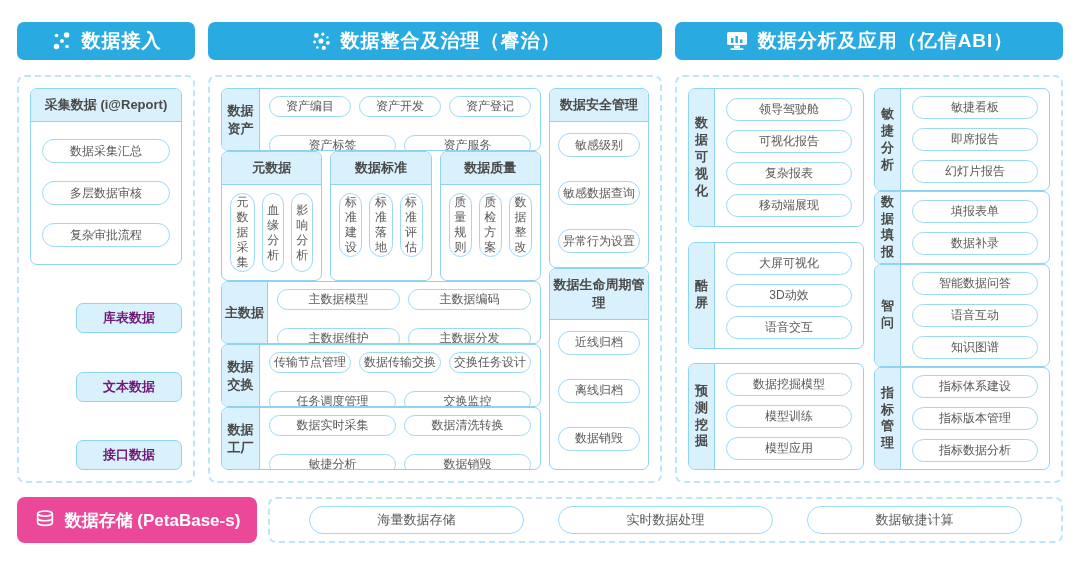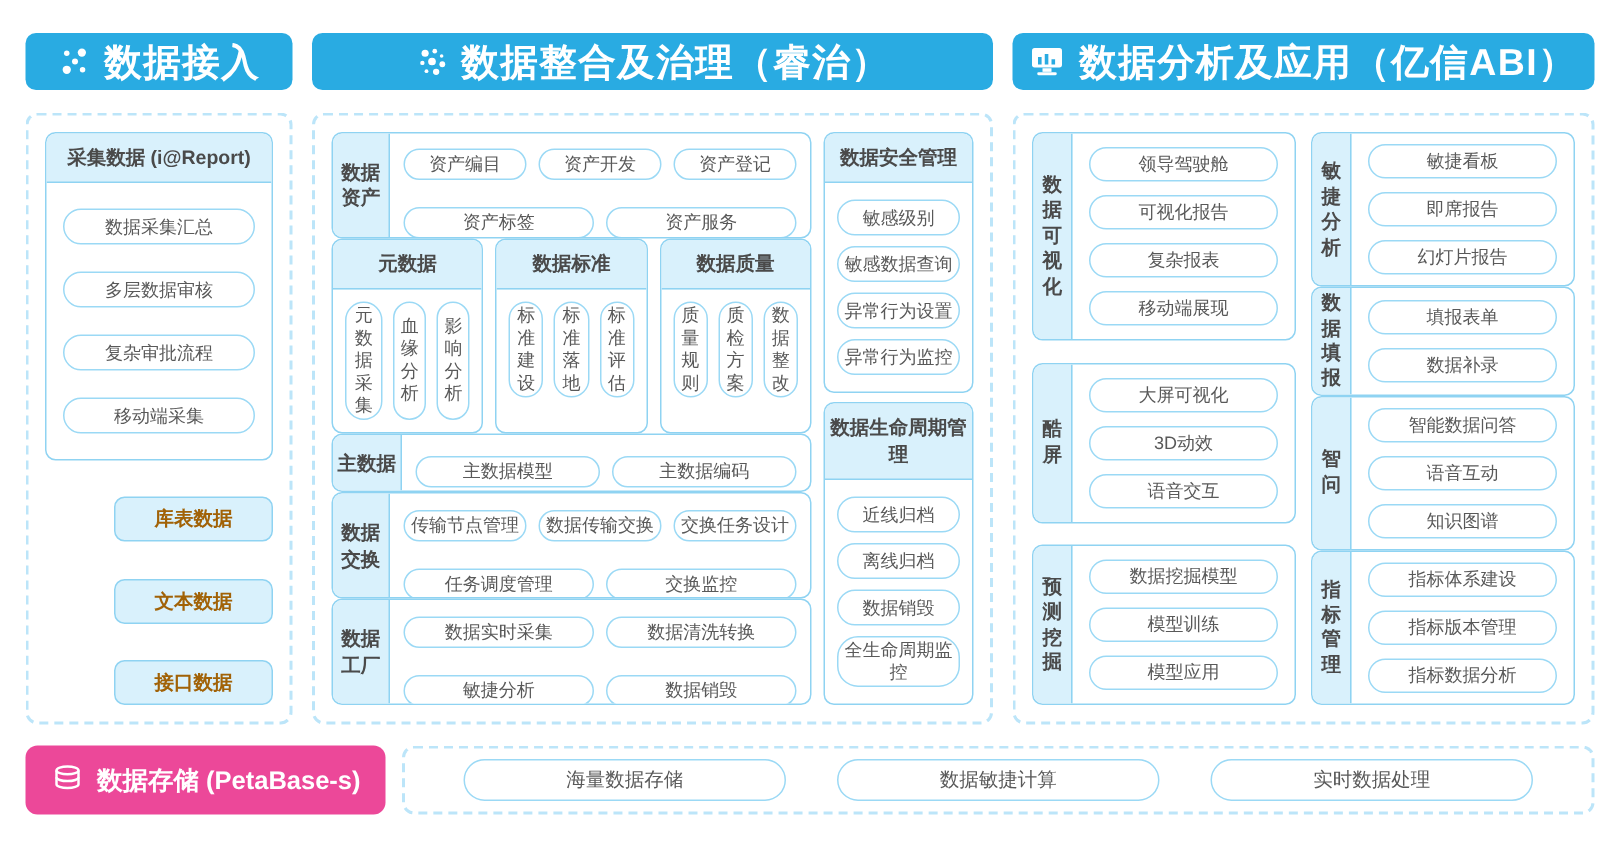--- a/index.html
+++ b/index.html
@@ -6,56 +6,56 @@
   body { background:#fff; font-family:"Liberation Sans","DejaVu Sans",sans-serif; }
   .page { position:relative; width:1080px; height:563px; background:#ffffff; padding:22px 17px 0 17px; overflow:hidden; }
 
   .cols { display:flex; gap:13px; }
   .col { display:flex; flex-direction:column; }
   .col-left  { width:178px; }
   .col-mid   { width:454px; }
   .col-right { flex:1; }
 
   .hdr { height:38px; background:#29ABE2; border-radius:7px; color:#fff; font-weight:bold;
-         font-size:25px; display:flex; align-items:center; justify-content:center; gap:9px; letter-spacing:1px; }
+         font-size:19px; display:flex; align-items:center; justify-content:center; gap:9px; letter-spacing:1px; }
   .hdr svg { flex:0 0 auto; }
 
   .panel { margin-top:15px; height:408px; border:2px dashed #BCE5F9; border-radius:8px; padding:11px; }
 
   
   .left-panel { display:flex; flex-direction:column; justify-content:space-between; }
   .group { border:1px solid #8FD3F2; border-radius:7px; background:#fff; overflow:hidden; }
   .group-hd { background:#D9F1FC; border-bottom:1px solid #8FD3F2; text-align:center; font-weight:bold;
               color:#4A4A4A; font-size:13px; padding:7px 2px; }
   .collect-bd { padding:17px 11px; display:flex; flex-direction:column; gap:18px; }
   .pill { border:1px solid #9BD9F5; border-radius:14px; background:#fff; color:#595959; font-size:12px;
           min-height:24px; display:flex; align-items:center; justify-content:center; text-align:center; padding:1px 4px; line-height:1.25; }
   .fill-btn { background:#D9F1FC; border:1px solid #8FD3F2; border-radius:7px; height:30px; display:flex;
-              align-items:center; justify-content:center; font-size:13px; font-weight:bold; color:#a16207;margin-left:46px; }
+              align-items:center; justify-content:center; font-size:13px; font-weight:bold; color:#701a75;margin-left:46px; }
 
   
   .mid-grid { display:flex; gap:8px; height:100%; }
   .mid-left { flex:1; display:flex; flex-direction:column; justify-content:space-between; }
   .mid-right { width:100px; display:flex; flex-direction:column; justify-content:space-between; }
 
   .row-group { display:flex; border:1px solid #8FD3F2; border-radius:7px; background:#fff; overflow:hidden; }
   .row-label { width:46px; background:#D9F1FC; border-right:1px solid #8FD3F2; display:flex; align-items:center;
                justify-content:center; font-weight:bold; color:#4A4A4A; font-size:13px; text-align:center;
                word-break:break-all; line-height:1.35; padding:2px; }
   .row-label.w2 { width:38px; }
   .row-body { flex:1; padding:7px 9px; display:flex; flex-direction:column; justify-content:center; gap:6px; }
   .prow { display:flex; gap:8px; }
   .prow .pill { flex:1; min-height:21px;margin-top:12px; }
 
   .triple-row { display:flex; gap:8px; }
   .tgroup { flex:1; border:1px solid #8FD3F2; border-radius:7px; background:#fff; overflow:hidden; }
   .tgroup-bd { padding:8px 8px; display:flex; flex-direction:row; gap:7px; }
   .tgroup-bd .pill { min-height:21px; }
 
-  .sgroup-bd { padding:11px 8px; display:flex; flex-direction:column; gap:7px; }
+  .sgroup-bd { padding:11px 8px; display:flex; flex-direction:column; gap:24px; }
 
   
   .right-grid { display:flex; gap:10px; height:100%; }
   .rcol { flex:1; display:flex; flex-direction:column; justify-content:space-between; }
   .vgroup { display:flex; border:1px solid #8FD3F2; border-radius:7px; background:#fff; overflow:hidden; }
   .vlabel { width:26px; background:#D9F1FC; border-right:1px solid #8FD3F2; display:flex; align-items:center;
             justify-content:center; font-weight:bold; color:#4A4A4A; font-size:13px; text-align:center;
             word-break:break-all; line-height:1.3; padding:2px 0; }
   .vbody { flex:1; padding:9px 11px; display:flex; flex-direction:column; justify-content:center; gap:9px; }
   .vbody .pill { min-height:23px; }
@@ -85,21 +85,20 @@
         </svg>
         <span>数据接入</span>
       </div>
       <div class="panel left-panel">
         <div class="group">
           <div class="group-hd">采集数据 (i@Report)</div>
           <div class="collect-bd">
             <div class="pill">数据采集汇总</div>
             <div class="pill">多层数据审核</div>
             <div class="pill">复杂审批流程</div>
-            <div class="pill">移动端采集</div>
           </div>
         </div>
         <div class="fill-btn">库表数据</div>
         <div class="fill-btn">文本数据</div>
         <div class="fill-btn">接口数据</div>
       </div>
     </div>
 
     <div class="col col-mid">
       <div class="hdr">
@@ -161,20 +160,24 @@
               </div>
             </div>
 
             <div class="row-group">
               <div class="row-label">主数据</div>
               <div class="row-body">
                 <div class="prow">
                   <div class="pill">主数据模型</div>
                   <div class="pill">主数据编码</div>
                 </div>
+                <div class="prow">
+                  <div class="pill">主数据维护</div>
+                  <div class="pill">主数据分发</div>
+                </div>
               </div>
             </div>
 
             <div class="row-group">
               <div class="row-label w2">数据交换</div>
               <div class="row-body">
                 <div class="prow">
                   <div class="pill">传输节点管理</div>
                   <div class="pill">数据传输交换</div>
                   <div class="pill">交换任务设计</div>
@@ -312,17 +315,17 @@
     <div class="storage-btn">
       <svg width="22" height="22" viewBox="0 0 24 24">
         <ellipse cx="12" cy="5" rx="8" ry="2.8" fill="none" stroke="#fff" stroke-width="1.8"></ellipse>
         <path d="M4 5 v5 c0 1.55 3.58 2.8 8 2.8 s8 -1.25 8 -2.8 v-5" fill="none" stroke="#fff" stroke-width="1.8"></path>
         <path d="M4 10 v5 c0 1.55 3.58 2.8 8 2.8 s8 -1.25 8 -2.8 v-5" fill="none" stroke="#fff" stroke-width="1.8"></path>
       </svg>
       <span>数据存储 (PetaBase-s)</span>
     </div>
     <div class="bottom-box">
       <div class="pill">海量数据存储</div>
+      <div class="pill">实时数据处理</div>
       <div class="pill">数据敏捷计算</div>
-      <div class="pill">实时数据处理</div>
     </div>
   </div>
 </div>
 
 </body></html>

